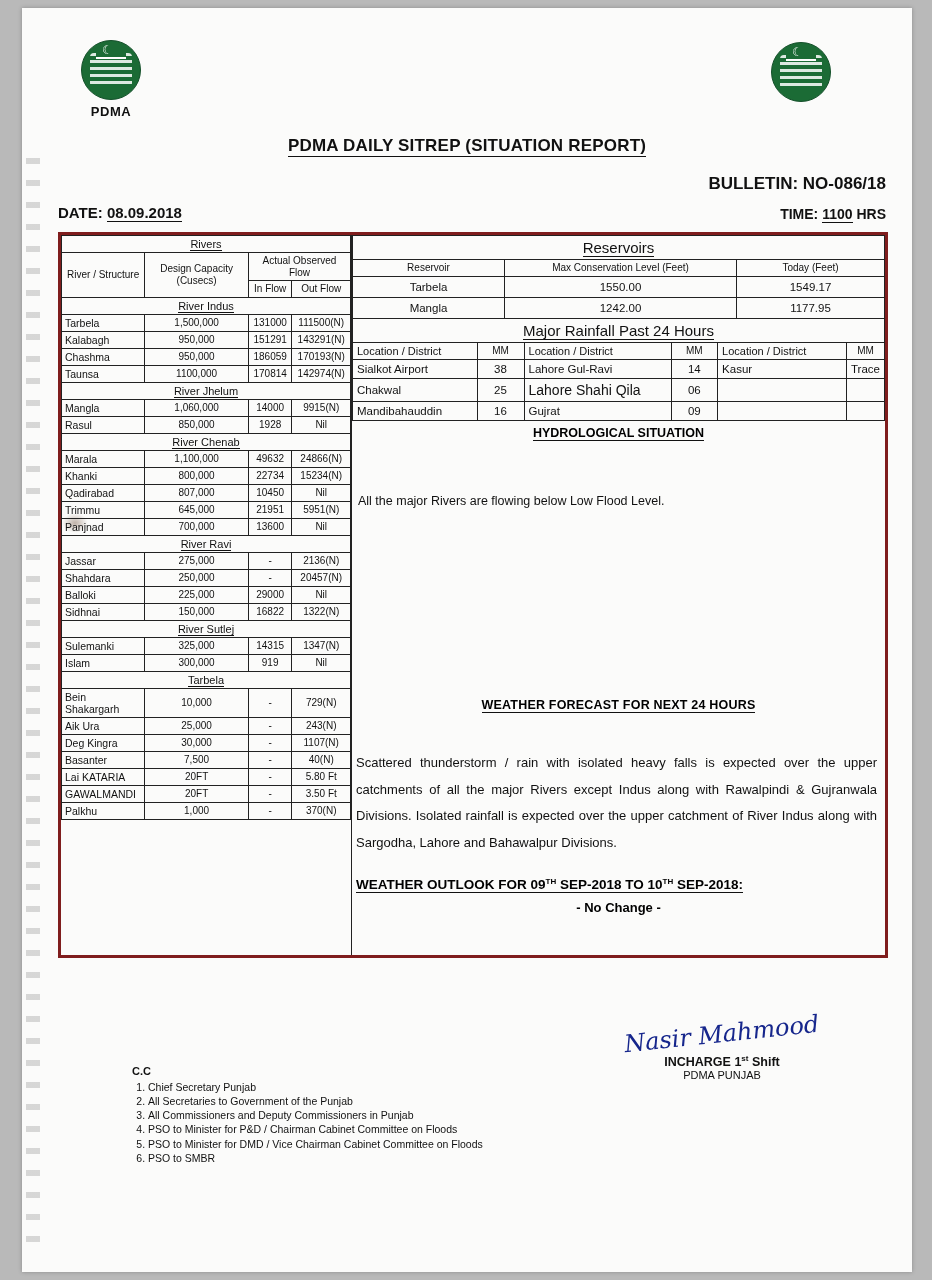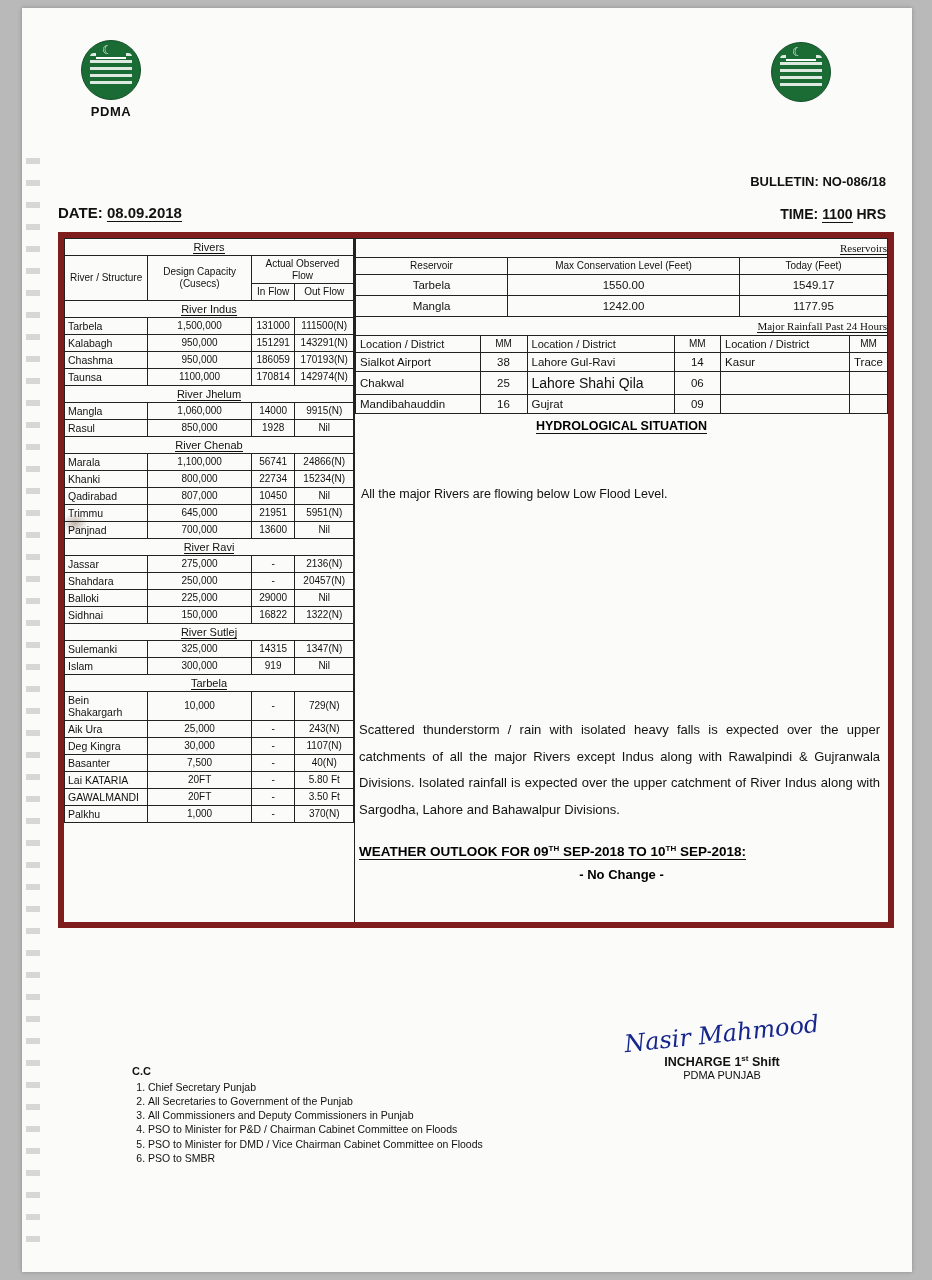--- a/index.html
+++ b/index.html
@@ -105,21 +105,21 @@
     font-size: 17px;
     font-weight: bold;
     color: #111;
     letter-spacing: .2px;
   }
   .doc-title span { border-bottom: 1px solid #111; padding-bottom: 1px;}
   .bulletin {
     position: absolute;
     right: 26px;
     top: 166px;
-    font-size: 13px;
+    font-size: 17px;
     font-weight: bold;
     color: #111;
   }
   .date-line {
     position: absolute;
     left: 36px;
     top: 196px;
     font-size: 15px;
     font-weight: bold;
     color: #111;
@@ -134,21 +134,21 @@
     color: #111;
   }
   .time-line .val { border-bottom: 1px solid #111; }
 
   
   .sheet {
     position: absolute;
     left: 36px;
     top: 224px;
     width: 824px;
-    border: 6px solid #7f1d1d;
+    border: 3px solid #7f1d1d;
     display: flex;
   }
   .col-left { width: 290px; border-right: 1px solid #222; }
   .col-right { width: 533px; }
 
   table.t {
     width: 100%;
     border-collapse: collapse;
     font-size: 10.5px;
     color: #111;
@@ -172,24 +172,23 @@
     text-align: center;
     font-weight: bold;
     font-size: 10px;
     line-height: 1.15;
   }
   .rowname { padding-left: 5px; font-size: 10.5px; }
   .numc { text-align: center; font-size: 10px; }
 
   
   .rsv-head {
-    text-align: right;
-    font-weight: bold;
-    font-size: 11px;
-    font-family: Liberation Serif, serif;
+    text-align: center;
+    font-weight: bold;
+    font-size: 15px;
   }
   .rsv-head span { border-bottom: 1px solid #111; }
   .hydro-title {
     text-align: center;
     font-weight: bold;
     font-size: 12.5px;
     padding: 5px 0 4px;
   }
   .hydro-title span { border-bottom: 1px solid #111; }
   .hydro-body {
@@ -290,20 +289,23 @@
       <div class="logo-caption">PDMA</div>
     </div>
 
     <div class="logo-right">
       <div class="crest">
         <div class="crest-wreath"></div>
         <div class="crest-moon">☾</div>
       </div>
     </div>
 
+    <div class="doc-title">
+      <span>PDMA DAILY SITREP (SITUATION REPORT)</span>
+    </div>
 
     <div class="bulletin">BULLETIN: NO-086/18</div>
 
     <div class="date-line">
       <span>DATE:</span>
       <span class="val">08.09.2018</span>
     </div>
 
     <div class="time-line">
       <span>TIME:</span>
@@ -373,21 +375,21 @@
                 <td class="numc">850,000</td>
                 <td class="numc">1928</td>
                 <td class="numc bld">Nil</td>
               </tr>
               <tr>
                 <td colspan="4" class="sec-head"><span>River Chenab</span></td>
               </tr>
               <tr>
                 <td class="rowname">Marala</td>
                 <td class="numc">1,100,000</td>
-                <td class="numc">56741</td>
+                <td class="numc">49632</td>
                 <td class="numc bld">24866(N)</td>
               </tr>
               <tr>
                 <td class="rowname">Khanki</td>
                 <td class="numc">800,000</td>
                 <td class="numc">22734</td>
                 <td class="numc bld">15234(N)</td>
               </tr>
               <tr>
                 <td class="rowname">Qadirabad</td>
@@ -569,20 +571,23 @@
                 <td style="font-size: 11.5px; padding: 3px 4px; text-align: center;"></td>
               </tr>
             </tbody>
         </table>
 
         <div class="hydro-title">
           <span>HYDROLOGICAL SITUATION</span>
         </div>
         <div class="hydro-body">All the major Rivers are flowing below Low Flood Level.</div>
 
+        <div class="wf-title">
+          <span>WEATHER FORECAST FOR NEXT 24 HOURS</span>
+        </div>
         <div class="wf-body">Scattered  thunderstorm / rain with isolated heavy falls is expected over the upper catchments of all the major Rivers except Indus along with Rawalpindi &amp; Gujranwala Divisions. Isolated rainfall is expected over the upper catchment of River Indus along with Sargodha, Lahore and Bahawalpur Divisions.</div>
 
         <div class="outlook">
           <span class="u">
             <span>WEATHER OUTLOOK FOR 09</span><sup>TH</sup><span> SEP-2018 TO 10</span><sup>TH</sup><span> SEP-2018:</span>
           </span>
         </div>
         <div class="nochange">-    No Change    -</div>
         <div class="right-pad"></div>
       </div>

